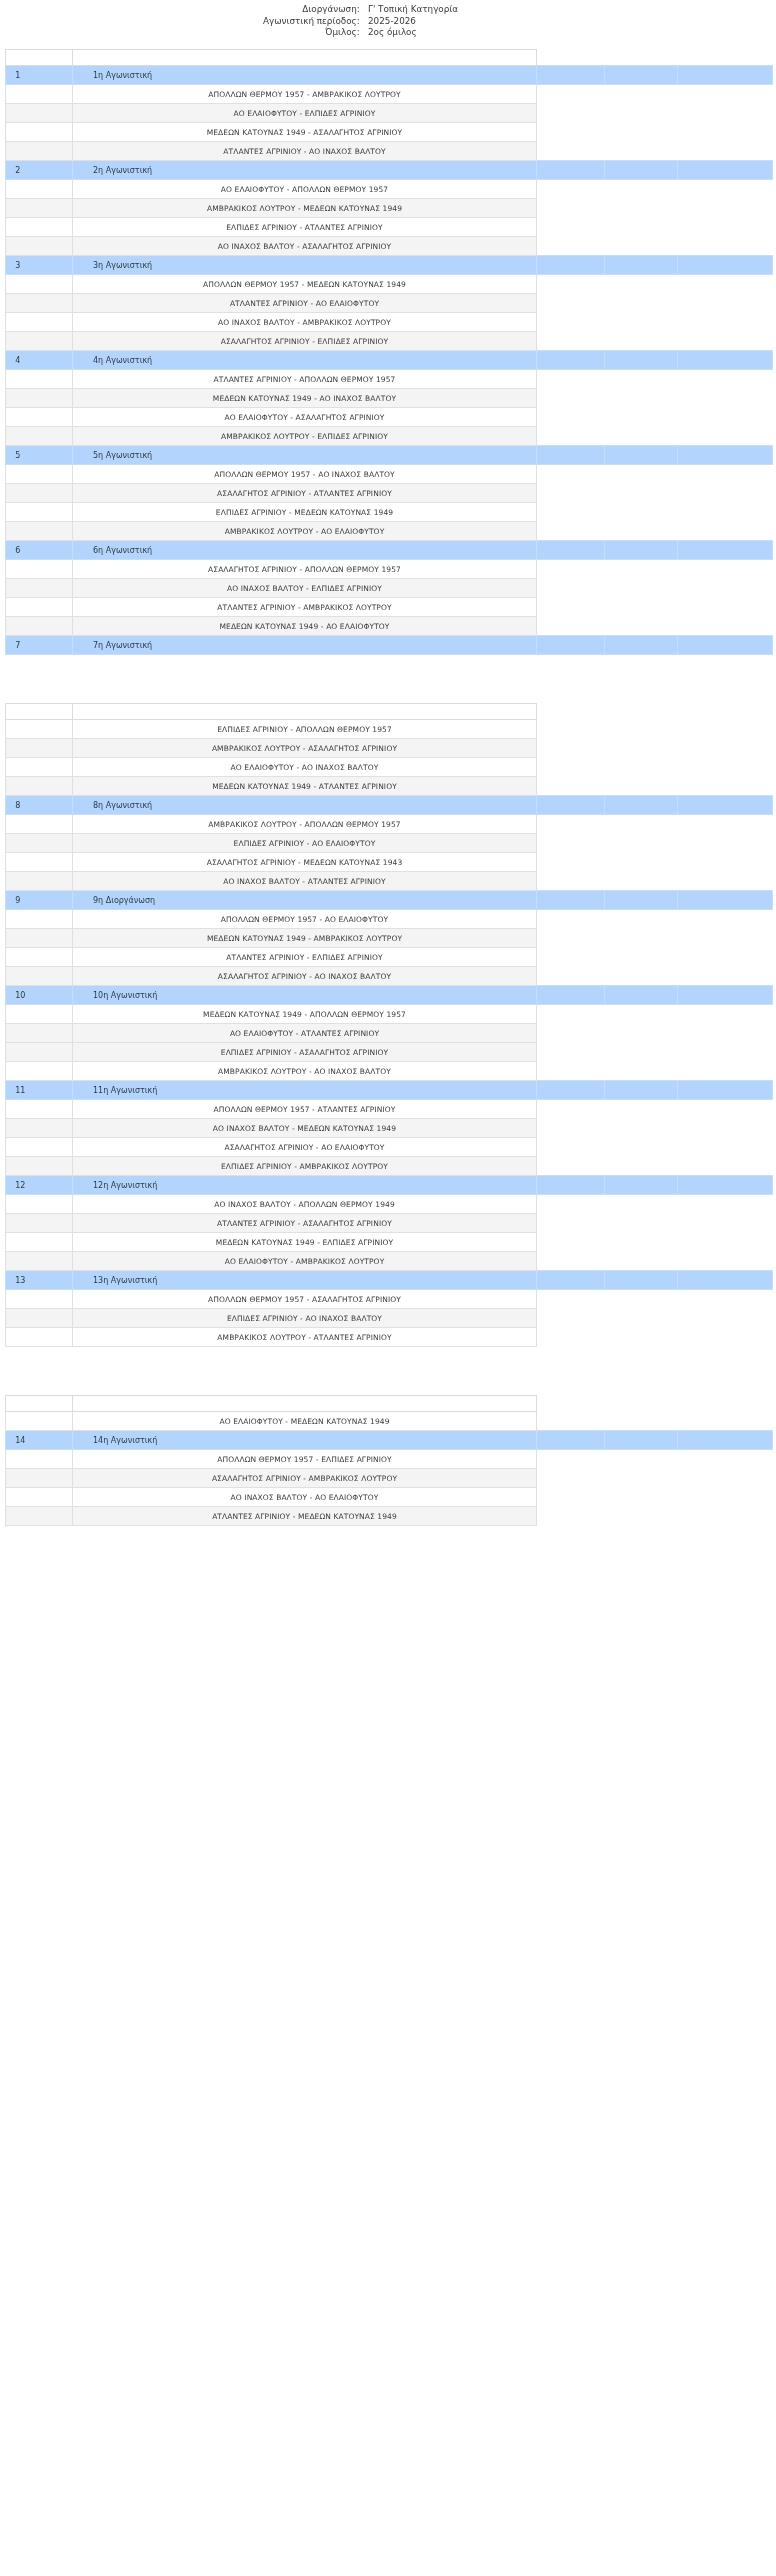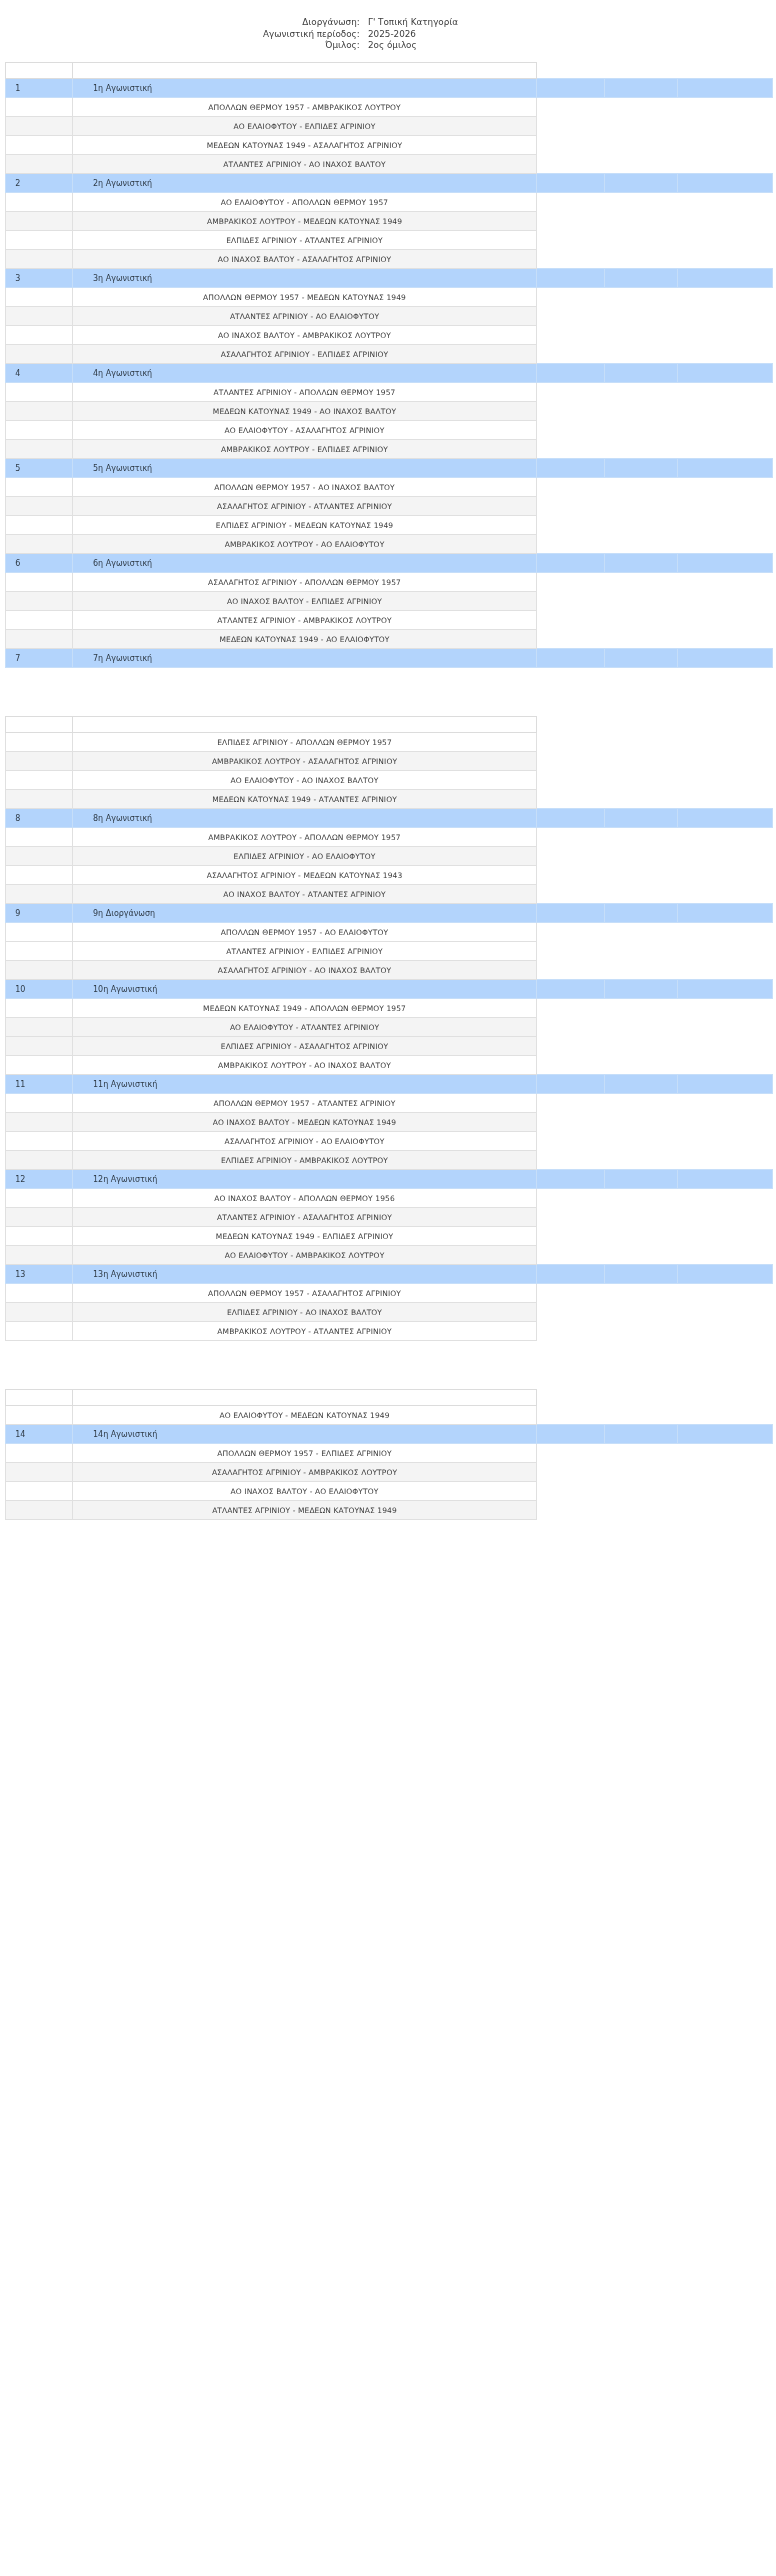--- a/index.html
+++ b/index.html
@@ -16,21 +16,21 @@
   }
 
   .page {
     width: 777px;
     padding: 0;
     position: relative;
   }
 
   
   .meta {
-    padding-top: 17px;
+    padding-top: 4px;
     margin-bottom: 10px;
   }
   .meta-row {
     display: flex;
     line-height: 11.7px;
     height: 11.7px;
     font-size: 8.8px;
     color: #3c3c3c;
   }
   .meta-label {
@@ -467,20 +467,27 @@
             <td></td>
             <td></td>
           </tr>
           <tr class="match odd">
             <td class="m-num"></td>
             <td class="m-text">ΑΠΟΛΛΩΝ ΘΕΡΜΟΥ 1957 - ΑΟ ΕΛΑΙΟΦΥΤΟΥ</td>
             <td class="m-pad"></td>
             <td class="m-pad"></td>
             <td class="m-pad"></td>
           </tr>
+          <tr class="match even">
+            <td class="m-num"></td>
+            <td class="m-text">ΜΕΔΕΩΝ ΚΑΤΟΥΝΑΣ 1949 - ΑΜΒΡΑΚΙΚΟΣ ΛΟΥΤΡΟΥ</td>
+            <td class="m-pad"></td>
+            <td class="m-pad"></td>
+            <td class="m-pad"></td>
+          </tr>
           <tr class="match odd">
             <td class="m-num"></td>
             <td class="m-text">ΑΤΛΑΝΤΕΣ ΑΓΡΙΝΙΟΥ - ΕΛΠΙΔΕΣ ΑΓΡΙΝΙΟΥ</td>
             <td class="m-pad"></td>
             <td class="m-pad"></td>
             <td class="m-pad"></td>
           </tr>
           <tr class="match even">
             <td class="m-num"></td>
             <td class="m-text">ΑΣΑΛΑΓΗΤΟΣ ΑΓΡΙΝΙΟΥ - ΑΟ ΙΝΑΧΟΣ ΒΑΛΤΟΥ</td>
@@ -560,21 +567,21 @@
           </tr>
           <tr class="matchday">
             <td class="md-num">12</td>
             <td class="md-label">12η Αγωνιστική</td>
             <td></td>
             <td></td>
             <td></td>
           </tr>
           <tr class="match odd">
             <td class="m-num"></td>
-            <td class="m-text">ΑΟ ΙΝΑΧΟΣ ΒΑΛΤΟΥ - ΑΠΟΛΛΩΝ ΘΕΡΜΟΥ 1956</td>
+            <td class="m-text">ΑΟ ΙΝΑΧΟΣ ΒΑΛΤΟΥ - ΑΠΟΛΛΩΝ ΘΕΡΜΟΥ 1949</td>
             <td class="m-pad"></td>
             <td class="m-pad"></td>
             <td class="m-pad"></td>
           </tr>
           <tr class="match even">
             <td class="m-num"></td>
             <td class="m-text">ΑΤΛΑΝΤΕΣ ΑΓΡΙΝΙΟΥ - ΑΣΑΛΑΓΗΤΟΣ ΑΓΡΙΝΙΟΥ</td>
             <td class="m-pad"></td>
             <td class="m-pad"></td>
             <td class="m-pad"></td>

